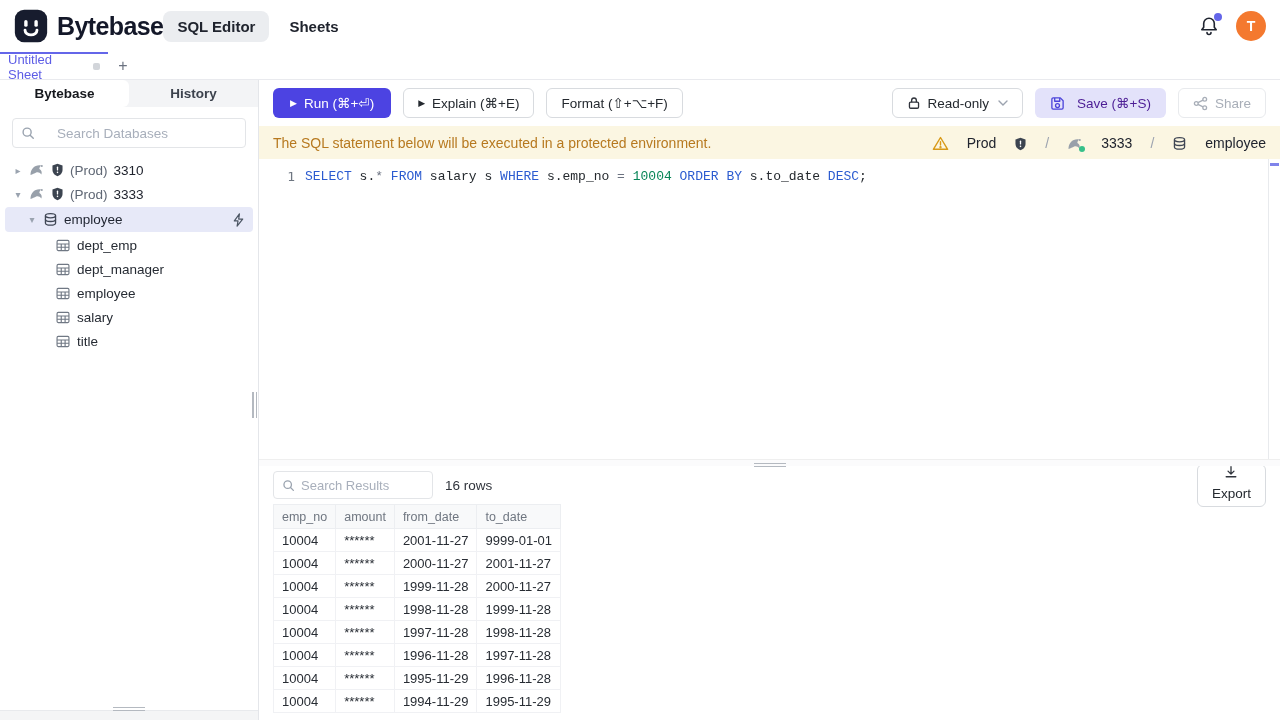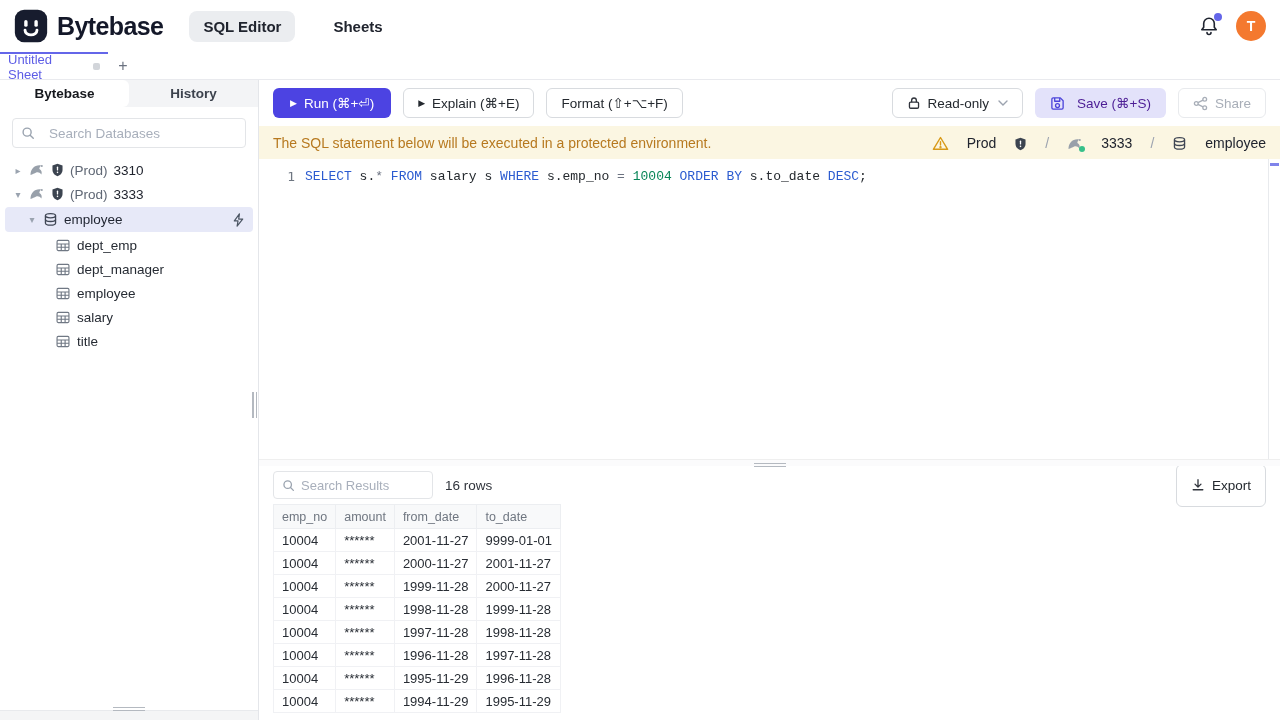--- a/index.html
+++ b/index.html
@@ -3,21 +3,21 @@
 <meta charset="utf-8">
 <style>
   * { margin:0; padding:0; box-sizing:border-box; }
   html,body { width:1280px; height:720px; overflow:hidden; background:#fff;
     font-family:"Liberation Sans", sans-serif; color:#1f2430; }
 
   
   .header { height:52px; display:flex; align-items:center; padding:0 14px; background:#fff; }
   .logo { width:34px; height:34px; }
   .brand { font-size:25px; font-weight:800; letter-spacing:-0.6px; color:#141829; margin-left:9px; }
-  .nav { display:flex; align-items:flex-start; margin-left:26px; gap:24px; }
+  .nav { display:flex; align-items:flex-start; gap:6px; }
   .nav-item { font-size:15px; font-weight:600; color:#20242e; padding:7px 14px; border-radius:8px; cursor:pointer; }
   .nav-item.active { background:#ebedf0; }
   .header-right { margin-left:auto; display:flex; align-items:center; gap:16px; }
   .bell-wrap { position:relative; width:22px; height:22px; }
   .bell-dot { position:absolute; top:-2px; right:-2px; width:8px; height:8px; border-radius:50%; background:#6466e9; }
   .avatar { width:30px; height:30px; border-radius:50%; background:#f4792f; color:#fff; font-size:14px;
     font-weight:600; display:flex; align-items:center; justify-content:center; }
 
   
   .tabbar { height:28px; display:flex; align-items:stretch; border-bottom:1px solid #e9eaee; }
@@ -32,21 +32,21 @@
   .main { flex:1; display:flex; flex-direction:column; min-width:0; }
 
   
   .sb-tabs { height:27px; display:flex; background:#f3f4f6; flex:none; }
   .sb-tab { flex:1; display:flex; align-items:center; justify-content:center; font-size:13.5px; font-weight:600;
     color:#3c424d; cursor:pointer; }
   .sb-tab.active { background:#fff; color:#16181d; border-radius:0 6px 6px 0; }
 
   
   .sb-search { margin:11px 12px 10px 12px; height:30px; border:1px solid #e3e5e8; border-radius:4px;
-    display:flex; align-items:center; padding:0 8px; gap:14px; flex:none; }
+    display:flex; align-items:center; padding:0 8px; gap:22px; flex:none; }
   .sb-search input { border:none; outline:none; flex:1; font-size:13.5px; font-family:inherit; color:#374151; min-width:0; }
   .sb-search input::placeholder { color:#a8afbb; }
 
   
   .tree { flex:1; overflow:hidden; }
   .tree-row { display:flex; align-items:center; height:24px; font-size:13.5px; gap:6px; cursor:pointer; }
   .tree-row.instance { padding-left:13px; }
   .chev { color:#9aa3af; font-size:10px; width:10px; text-align:center; flex:none; }
   .env-label { color:#5f6774; }
   .inst-name { color:#20242e; }
@@ -100,21 +100,21 @@
   .splitter { height:7px; background:#fbfbfc; border-top:1px solid #efefef; position:relative; flex:none; cursor:row-resize; }
 
   
   .results { flex:1; display:flex; flex-direction:column; min-height:0; }
   .res-header { height:38px; display:flex; align-items:center; padding:0 14px; gap:12px; flex:none; }
   .res-search { width:160px; height:28px; border:1px solid #e3e5e8; border-radius:4px; display:flex;
     align-items:center; padding:0 8px; gap:6px; }
   .res-search input { border:none; outline:none; flex:1; font-size:13px; font-family:inherit; color:#374151; min-width:0; }
   .res-search input::placeholder { color:#a8afbb; }
   .row-count { font-size:13.5px; color:#30343c; }
-  .btn-export { margin-left:auto; height:43px; }
+  .btn-export { margin-left:auto; height:43px;flex-direction:column; }
 
   .res-table-wrap { padding-left:14px; overflow:hidden; flex:1; }
   table.res { border-collapse:collapse; font-size:13px; table-layout:fixed; }
   table.res th:nth-child(1), table.res td:nth-child(1) { width:47px; }
   table.res th:nth-child(2), table.res td:nth-child(2) { width:51px; }
   table.res th:nth-child(3), table.res td:nth-child(3) { width:75px; }
   table.res th:nth-child(4), table.res td:nth-child(4) { width:76px; }
   table.res th { background:#f8f9fa; color:#6f7680; font-weight:400; font-size:12.5px; text-align:left;
     padding:4px 8px; border:1px solid #eceef1; height:24px; }
   table.res td { padding:3px 8px; border:1px solid #f0f1f4; color:#272c33; height:23px; white-space:nowrap; overflow:hidden; }

